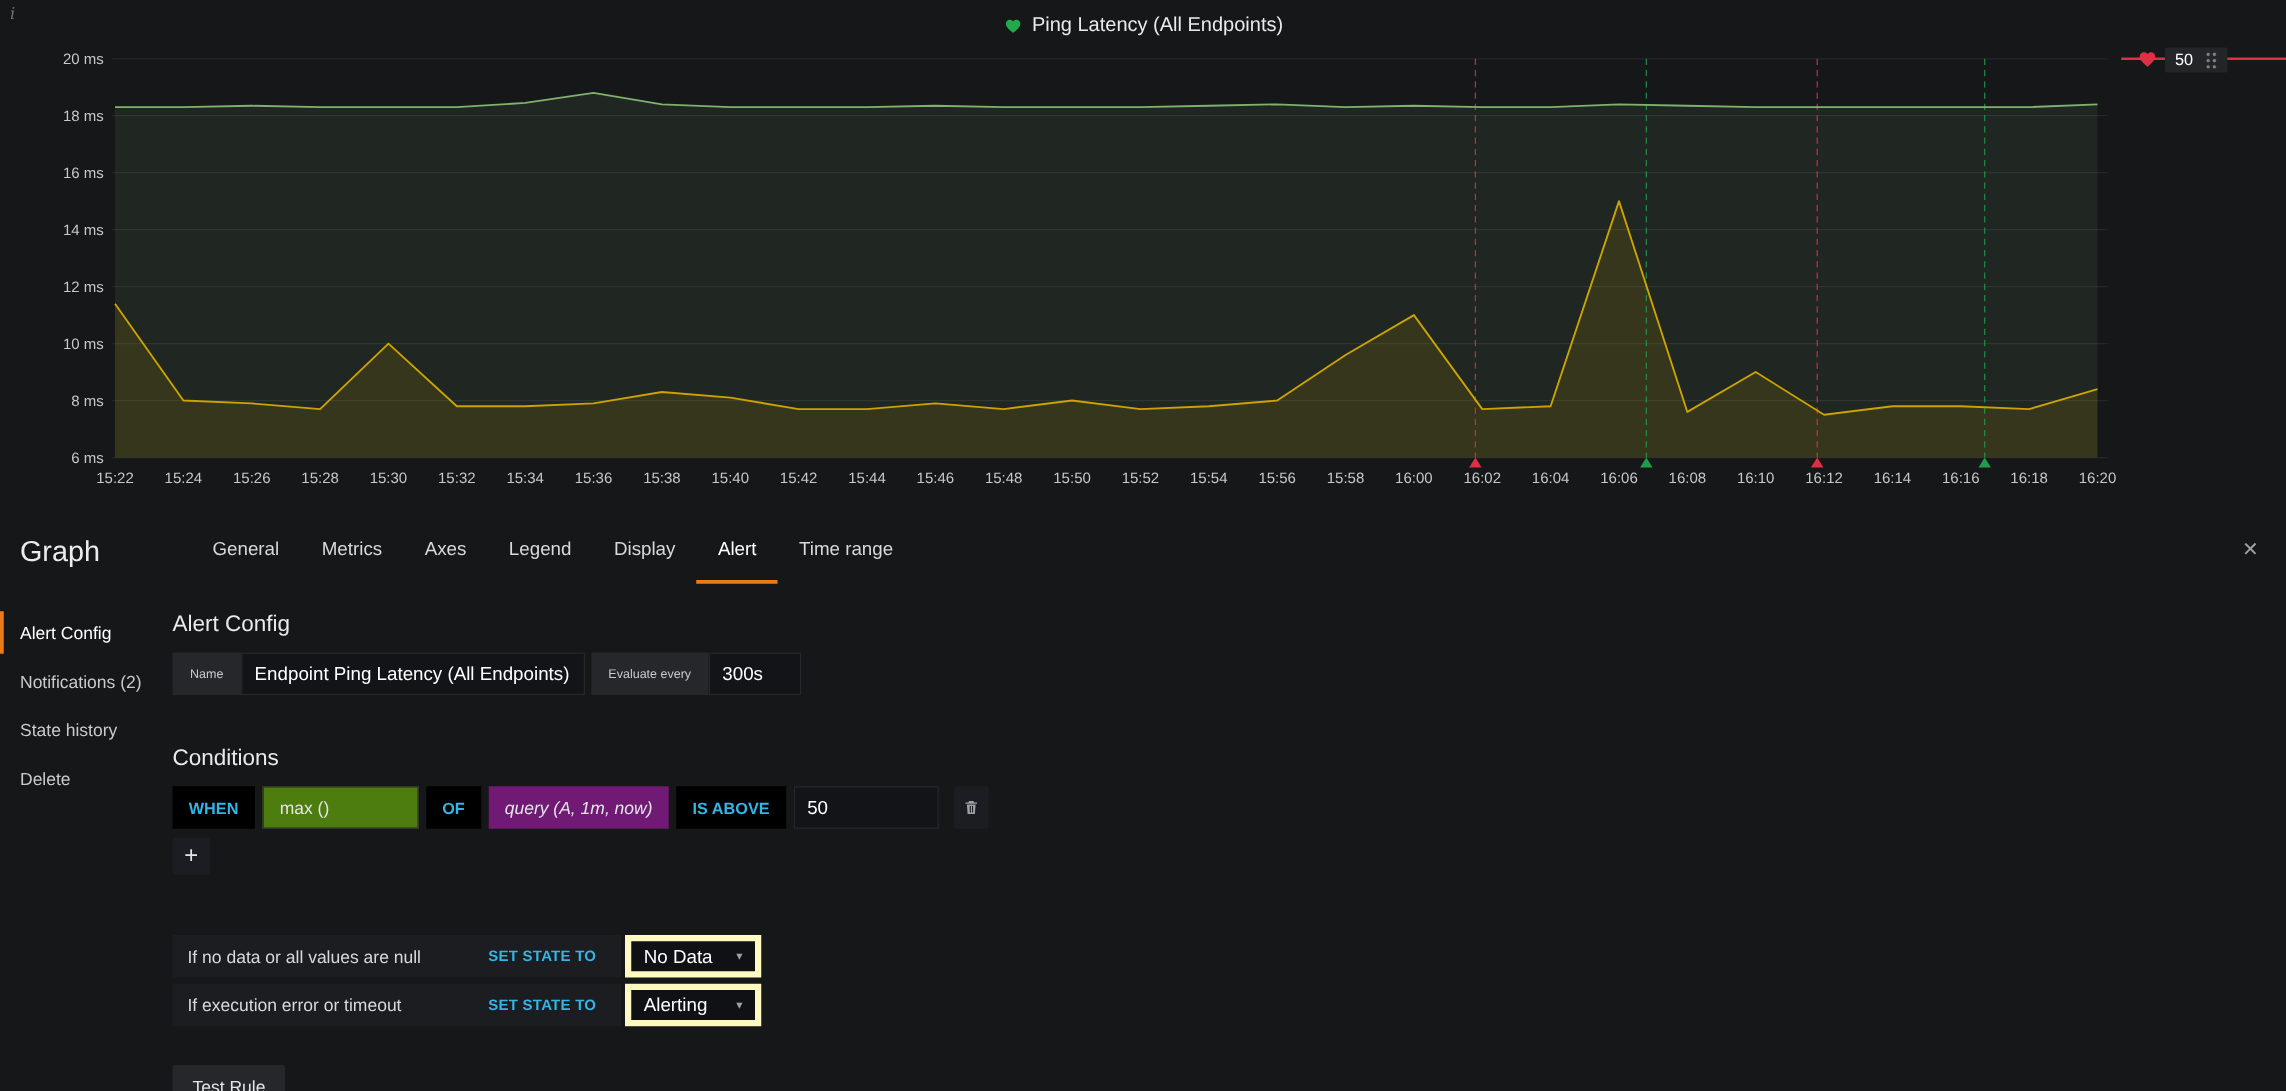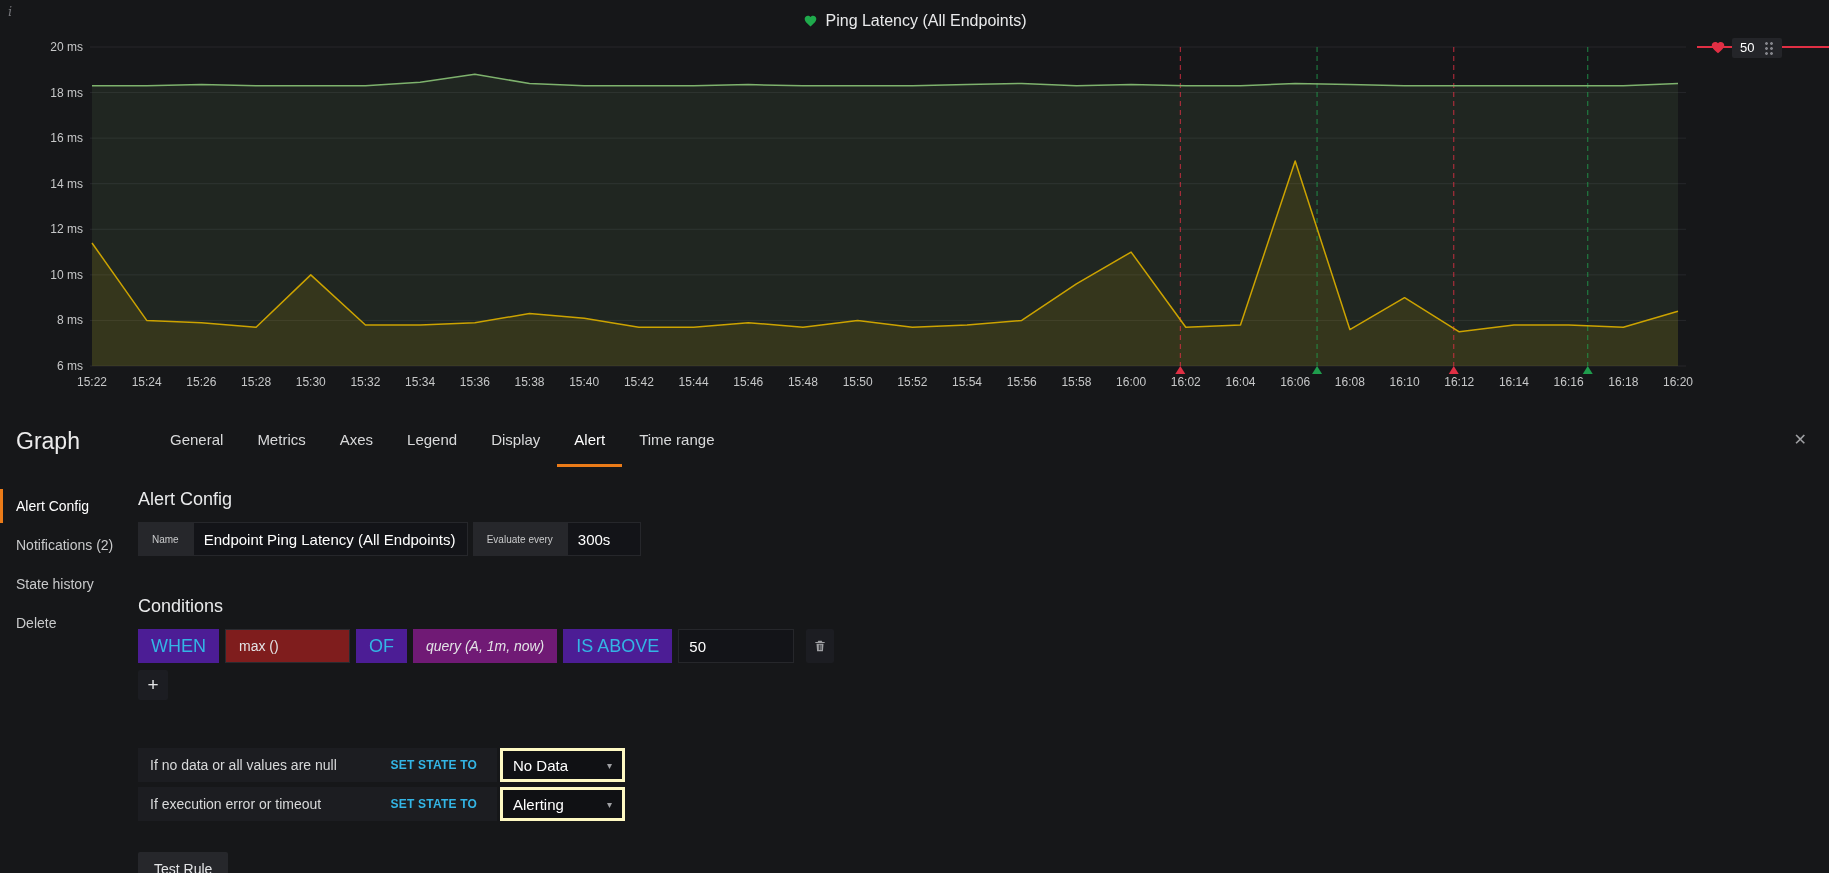--- a/index.html
+++ b/index.html
@@ -80,28 +80,28 @@
   .text-input {
     height: 34px; background: #131418; border: 1px solid #26272b;
     color: #ffffff; font-size: 15px; padding: 0 10px; font-family: inherit; outline: none;
   }
   .name-input { width: 275px; margin-right: 5px; }
   .eval-input { width: 74px; }
 
   .condition-row { margin-top: 2px; }
   .keyword {
     height: 34px; display: flex; align-items: center; padding: 0 13px;
-    background: #4c1d95; color: #33b5e5; font-weight: 400; font-size: 18px;
+    background: #000000; color: #33b5e5; font-weight: 700; font-size: 13px;
     margin-right: 6px; white-space: nowrap;
   }
   .part-box {
     height: 34px; display: flex; align-items: center; padding: 0 13px;
     font-size: 14px; color: #e3e4e6; margin-right: 6px; cursor: pointer; white-space: nowrap;
   }
-  .agg-box { background: #7f1d1d; border: 1px solid #2a2b30; width: 125px; }
+  .agg-box { background: #4d7c0f; border: 1px solid #2a2b30; width: 125px; }
   .query-box { background: #701a75; font-style: italic; }
   .evaluator { cursor: pointer; }
   .threshold-input { width: 116px; margin-right: 12px; }
   .icon-btn {
     background: #1c1d22; border: none; cursor: pointer;
     display: flex; align-items: center; justify-content: center;
     color: #e3e4e6; border-radius: 2px;
   }
   .trash-btn { width: 28px; height: 34px; }
   .trash-btn svg { width: 14px; height: 14px; }
@@ -111,21 +111,21 @@
   .fallback-rows { margin-top: 48px; }
   .fallback { display: flex; margin-bottom: 5px; }
   .fallback-row {
     width: 359px; height: 34px; background: #1c1d21;
     display: flex; align-items: center; justify-content: space-between;
     padding: 0 20px 0 12px;
   }
   .fb-label { font-size: 14px; color: #d8d9da; }
   .fb-action { font-size: 12px; color: #33b5e5; font-weight: 700; letter-spacing: .2px; }
   .select {
-    width: 125px; height: 34px; background: #101114; border: 3px solid #fef9c3;
+    width: 109px; height: 34px; background: #101114; border: 5px solid #fef9c3;
     margin-left: 3px; display: flex; align-items: center; justify-content: space-between;
     padding: 0 10px; font-size: 15px; color: #ffffff; cursor: pointer;
   }
   .caret { font-size: 10px; color: #9fa0a3; }
 
   .test-rule-btn {
     margin-top: 26px; height: 34px; padding: 0 16px;
     background: #26272b; border: none; border-radius: 2px;
     color: #e3e4e6; font-size: 14px; font-family: inherit; cursor: pointer;
   }

